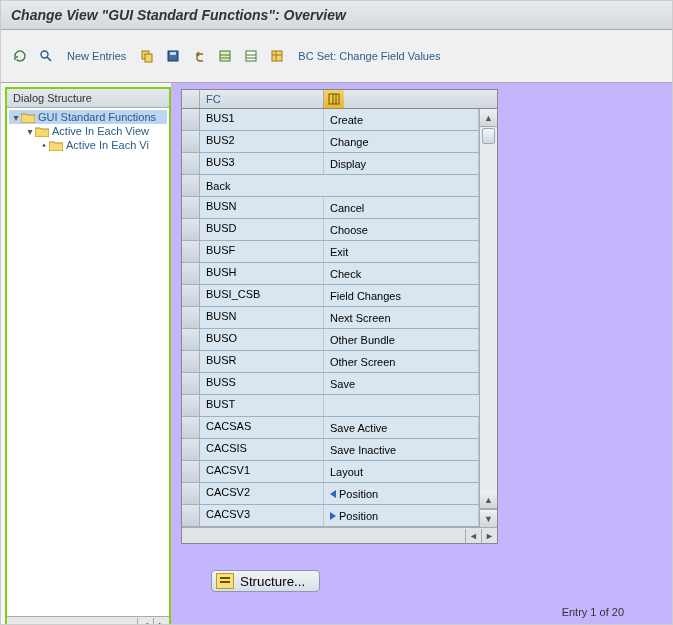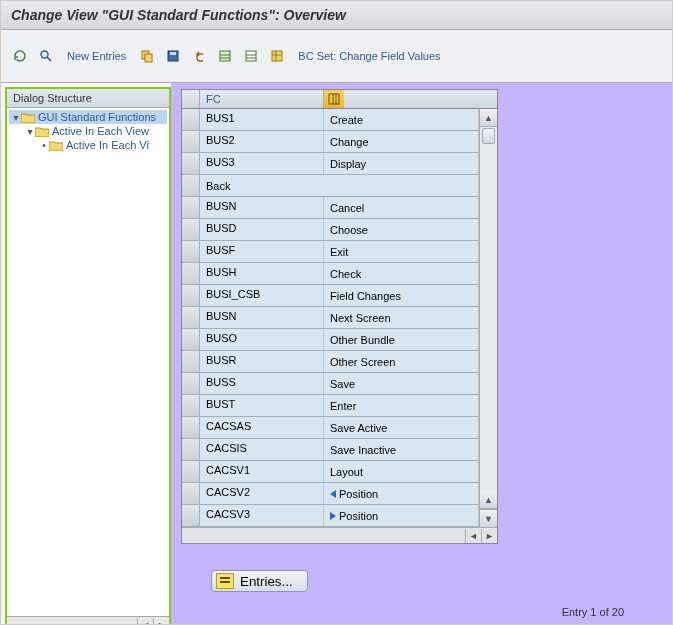--- a/index.html
+++ b/index.html
@@ -411,23 +411,20 @@
             <div class="grid-row">
               <div class="sel"></div>
               <div class="cell fc">BUSS</div>
               <div class="cell ft">
                 <span>Save</span>
               </div>
             </div>
             <div class="grid-row">
               <div class="sel"></div>
               <div class="cell fc">BUST</div>
-              <div class="cell ft">
-                <span>Enter</span>
-              </div>
             </div>
             <div class="grid-row">
               <div class="sel"></div>
               <div class="cell fc">CACSAS</div>
               <div class="cell ft">
                 <span>Save Active</span>
               </div>
             </div>
             <div class="grid-row">
               <div class="sel"></div>
@@ -477,18 +474,18 @@
 
     <div class="bottom-row">
       <button class="position-btn">
         <span class="pos-icon">
           <svg width="12" height="10">
               <rect x="0" y="0" width="12" height="10" fill="none"></rect>
               <rect x="1" y="1" width="10" height="2" fill="#6b5200"></rect>
               <rect x="1" y="5" width="10" height="2" fill="#6b5200"></rect>
             </svg>
         </span>
-        <span>Entries...</span>
+        <span>Structure...</span>
       </button>
     </div>
     <div class="entry-text">Entry 1 of 20</div>
   </div>
 </div>
 
 </body></html>

